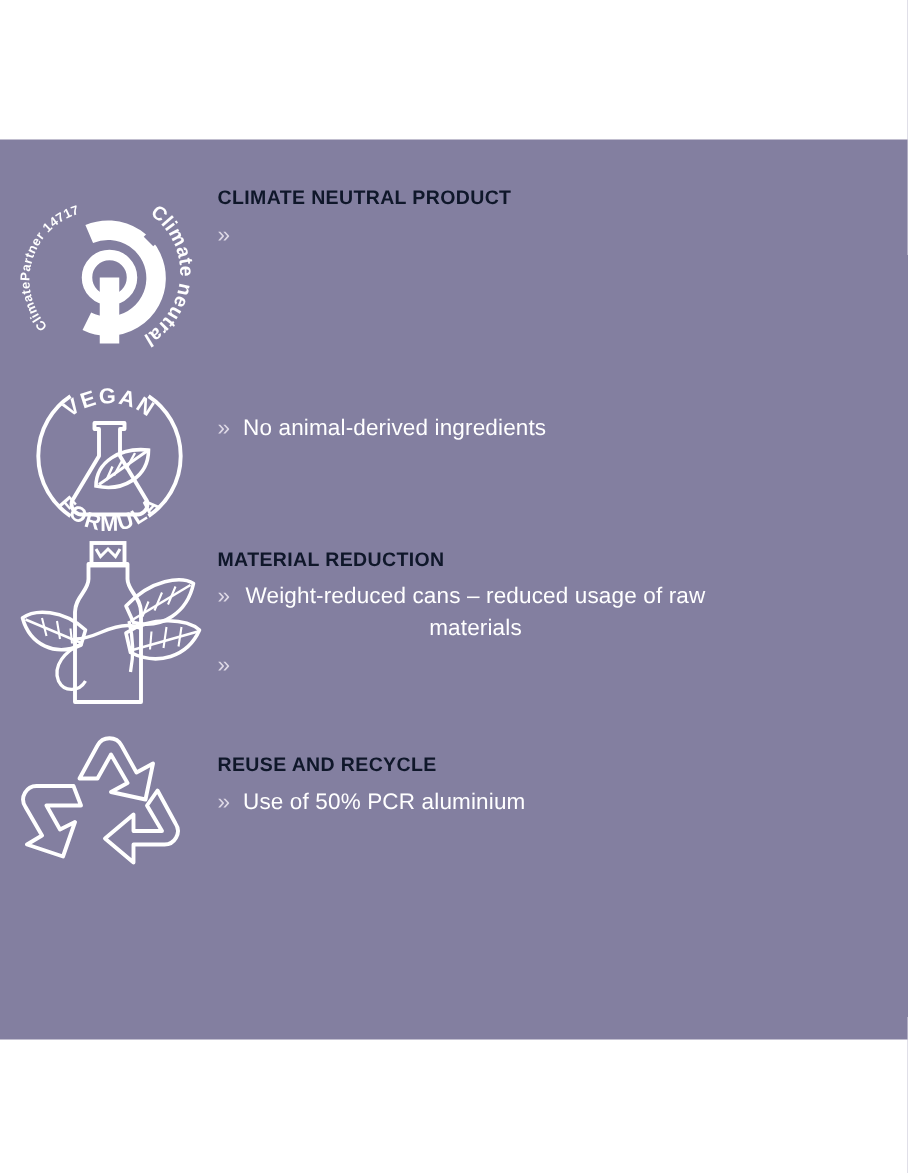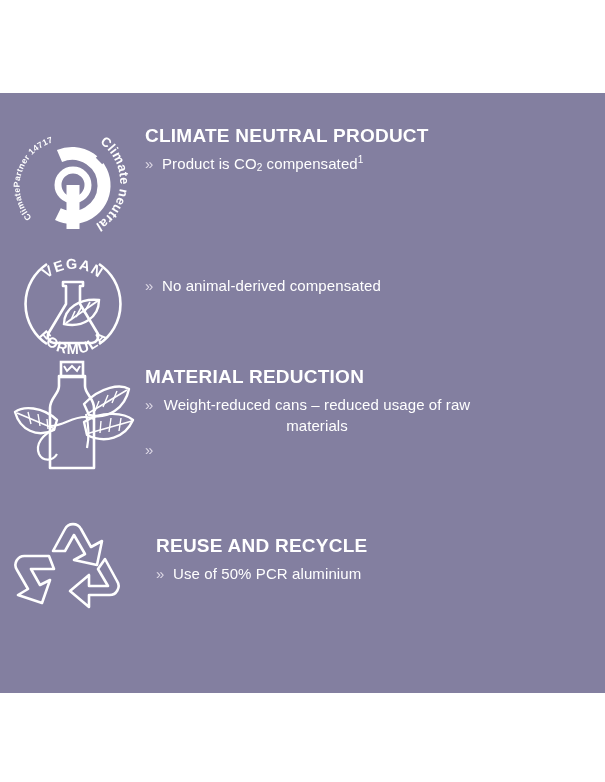--- a/index.html
+++ b/index.html
@@ -33,22 +33,22 @@
     flex: 0 0 145px;
     display: flex;
     align-items: flex-start;
     justify-content: center;
   }
   .text-cell {
     flex: 1 1 auto;
     padding-top: 2px;
   }
   .feature-title {
-    color: #ffffff;
-    font-size: 19px;
+    color: #0f172a;
+    font-size: 13px;
     font-weight: bold;
     letter-spacing: 0.25px;
     margin: 0 0 6px 0;
     line-height: 1.15;
   }
   .bullet-row {
     display: flex;
     align-items: flex-start;
     margin-bottom: 1px;
   }
@@ -105,21 +105,20 @@
         </text>
         <text font-family="'Liberation Sans',sans-serif" font-size="13" font-weight="bold" fill="#ffffff" letter-spacing="0.2">
           <textPath href="#cpRightArc" startOffset="3%">Climate neutral</textPath>
         </text>
       </svg>
     </div>
     <div class="text-cell">
       <div class="feature-title">CLIMATE NEUTRAL PRODUCT</div>
       <div class="bullet-row">
         <span class="bullet-mark">»</span>
-        <span class="bullet-text"><span>Product is CO</span><sub>2</sub><span> compensated</span><sup>1</sup></span>
       </div>
     </div>
   </div>
 
   <div class="feature" style="left:0px; top:149px; width:605px;">
     <div class="icon-cell">
       <svg width="118" height="124" viewBox="0 0 118 124" aria-hidden="true">
         <defs>
           <path id="vgTop" d="M 20,58 A 40,40 0 0 1 98,58" fill="none"></path>
           <path id="vgBottom" d="M 17,70 A 42,42 0 0 0 101,70" fill="none"></path>
@@ -140,21 +139,21 @@
           <textPath href="#vgTop" startOffset="50%">VEGAN</textPath>
         </text>
         <text font-family="'Liberation Sans',sans-serif" font-size="14.5" font-weight="bold" fill="#ffffff" letter-spacing="1.2" text-anchor="middle">
           <textPath href="#vgBottom" startOffset="50%">FORMULA</textPath>
         </text>
       </svg>
     </div>
     <div class="text-cell" style="padding-top:33px;">
       <div class="bullet-row">
         <span class="bullet-mark">»</span>
-        <span class="bullet-text">No animal-derived compensated</span>
+        <span class="bullet-text">No animal-derived ingredients</span>
       </div>
     </div>
   </div>
 
   <div class="feature" style="left:0px; top:263px; width:605px;">
     <div class="icon-cell">
       <svg width="128" height="122" viewBox="0 0 128 122" aria-hidden="true">
 
         <path d="M 75,48 C 92,30 112,28 120,33 C 116,52 99,64 80,59 Z" fill="none" stroke="#ffffff" stroke-width="2.4" stroke-linejoin="round"></path>
         <path d="M 118,34 L 78,58" stroke="#ffffff" stroke-width="1.7" fill="none"></path>
@@ -186,21 +185,21 @@
       <div class="bullet-row">
         <span class="bullet-mark">»</span>
         <span class="bullet-text" style="max-width:310px; display:inline-block;text-align:center;">Weight-reduced cans – reduced usage of raw materials</span>
       </div>
       <div class="bullet-row" style="margin-top:3px;">
         <span class="bullet-mark">»</span>
       </div>
     </div>
   </div>
 
-  <div class="feature" style="left:0px; top:422px; width:605px;gap:11px;">
+  <div class="feature" style="left:0px; top:390px; width:605px;">
     <div class="icon-cell">
       <svg width="120" height="105" viewBox="0 0 120 105" aria-hidden="true">
         <g fill="none" stroke="#ffffff" stroke-width="2.6" stroke-linejoin="round">
 
           <path d="M 40,36 L 52,14 A 9,9 0 0 1 68,14 L 78,32 L 89,26 L 84,50 L 61,45 L 72,39 L 61,20 L 52,36 Z"></path>
 
           <path d="M 92,44 L 104,66 A 9,9 0 0 1 96,80 L 76,80 L 76,92 L 57,76 L 76,60 L 76,71 L 95,71 L 85,54 Z"></path>
 
           <path d="M 36,41 L 12,41 A 9,9 0 0 0 4,55 L 15,74 L 5,80 L 29,88 L 37,65 L 27,70 L 18,54 L 41,54 Z"></path>
         </g>

